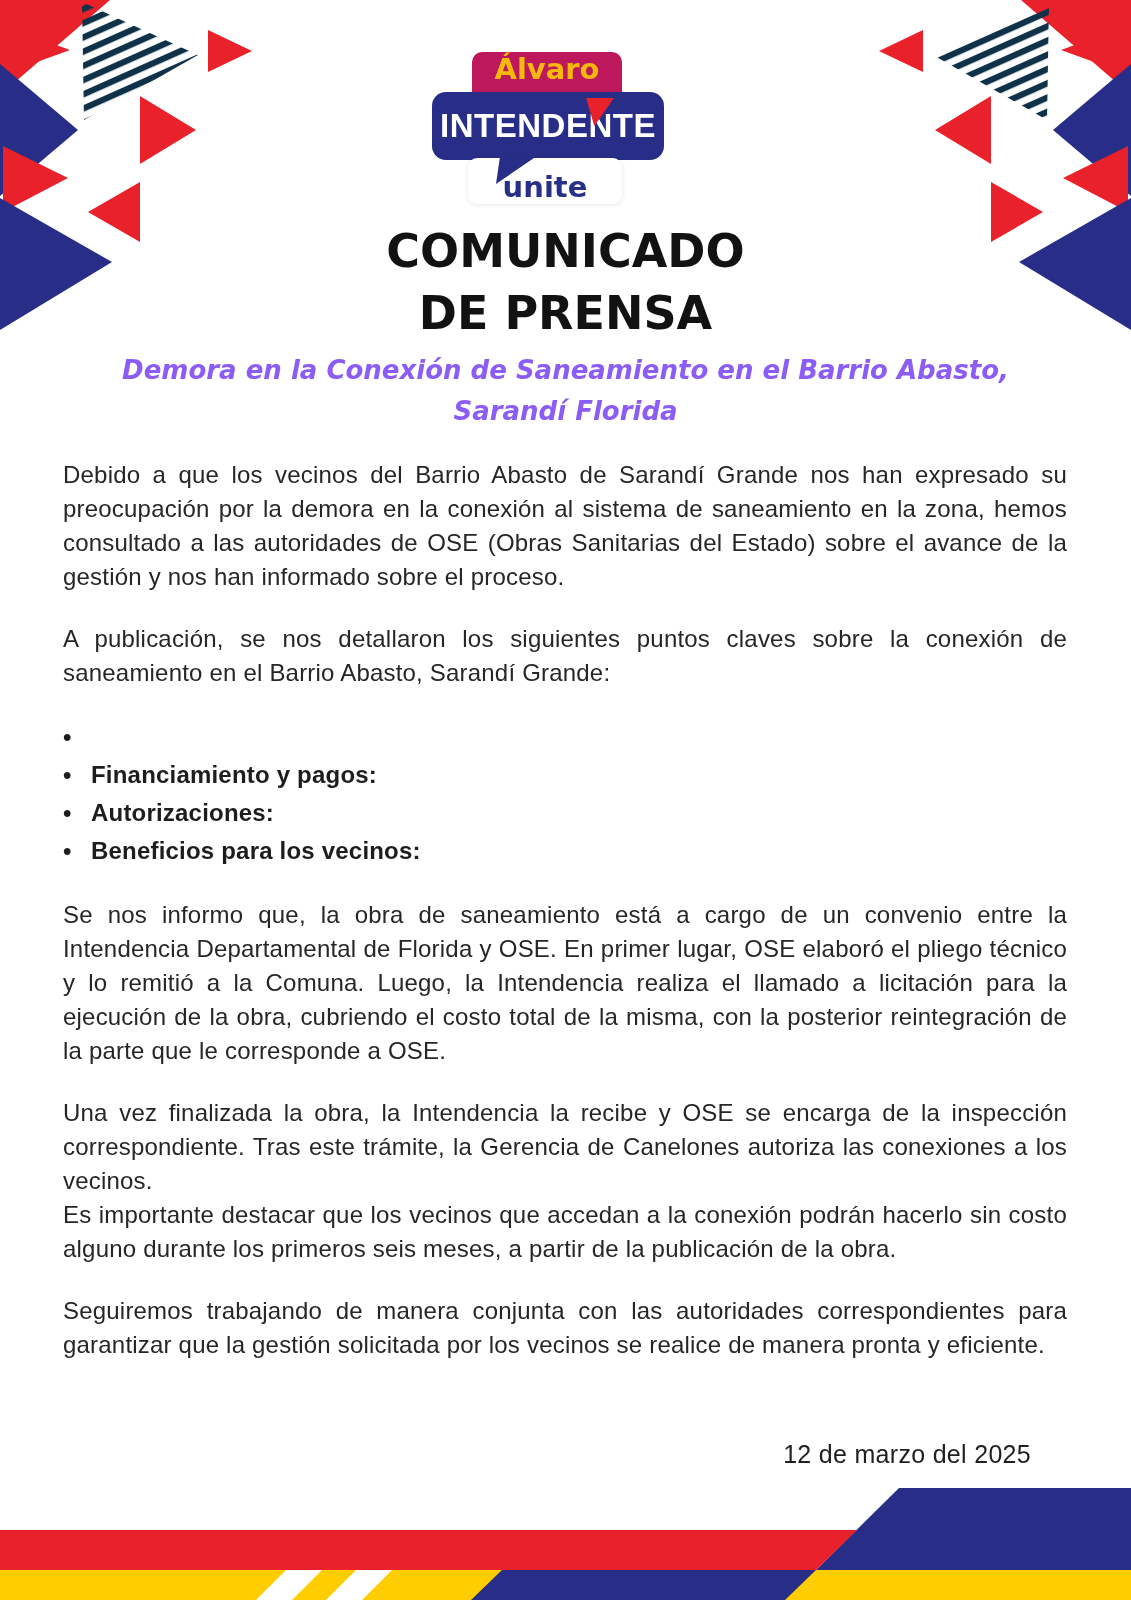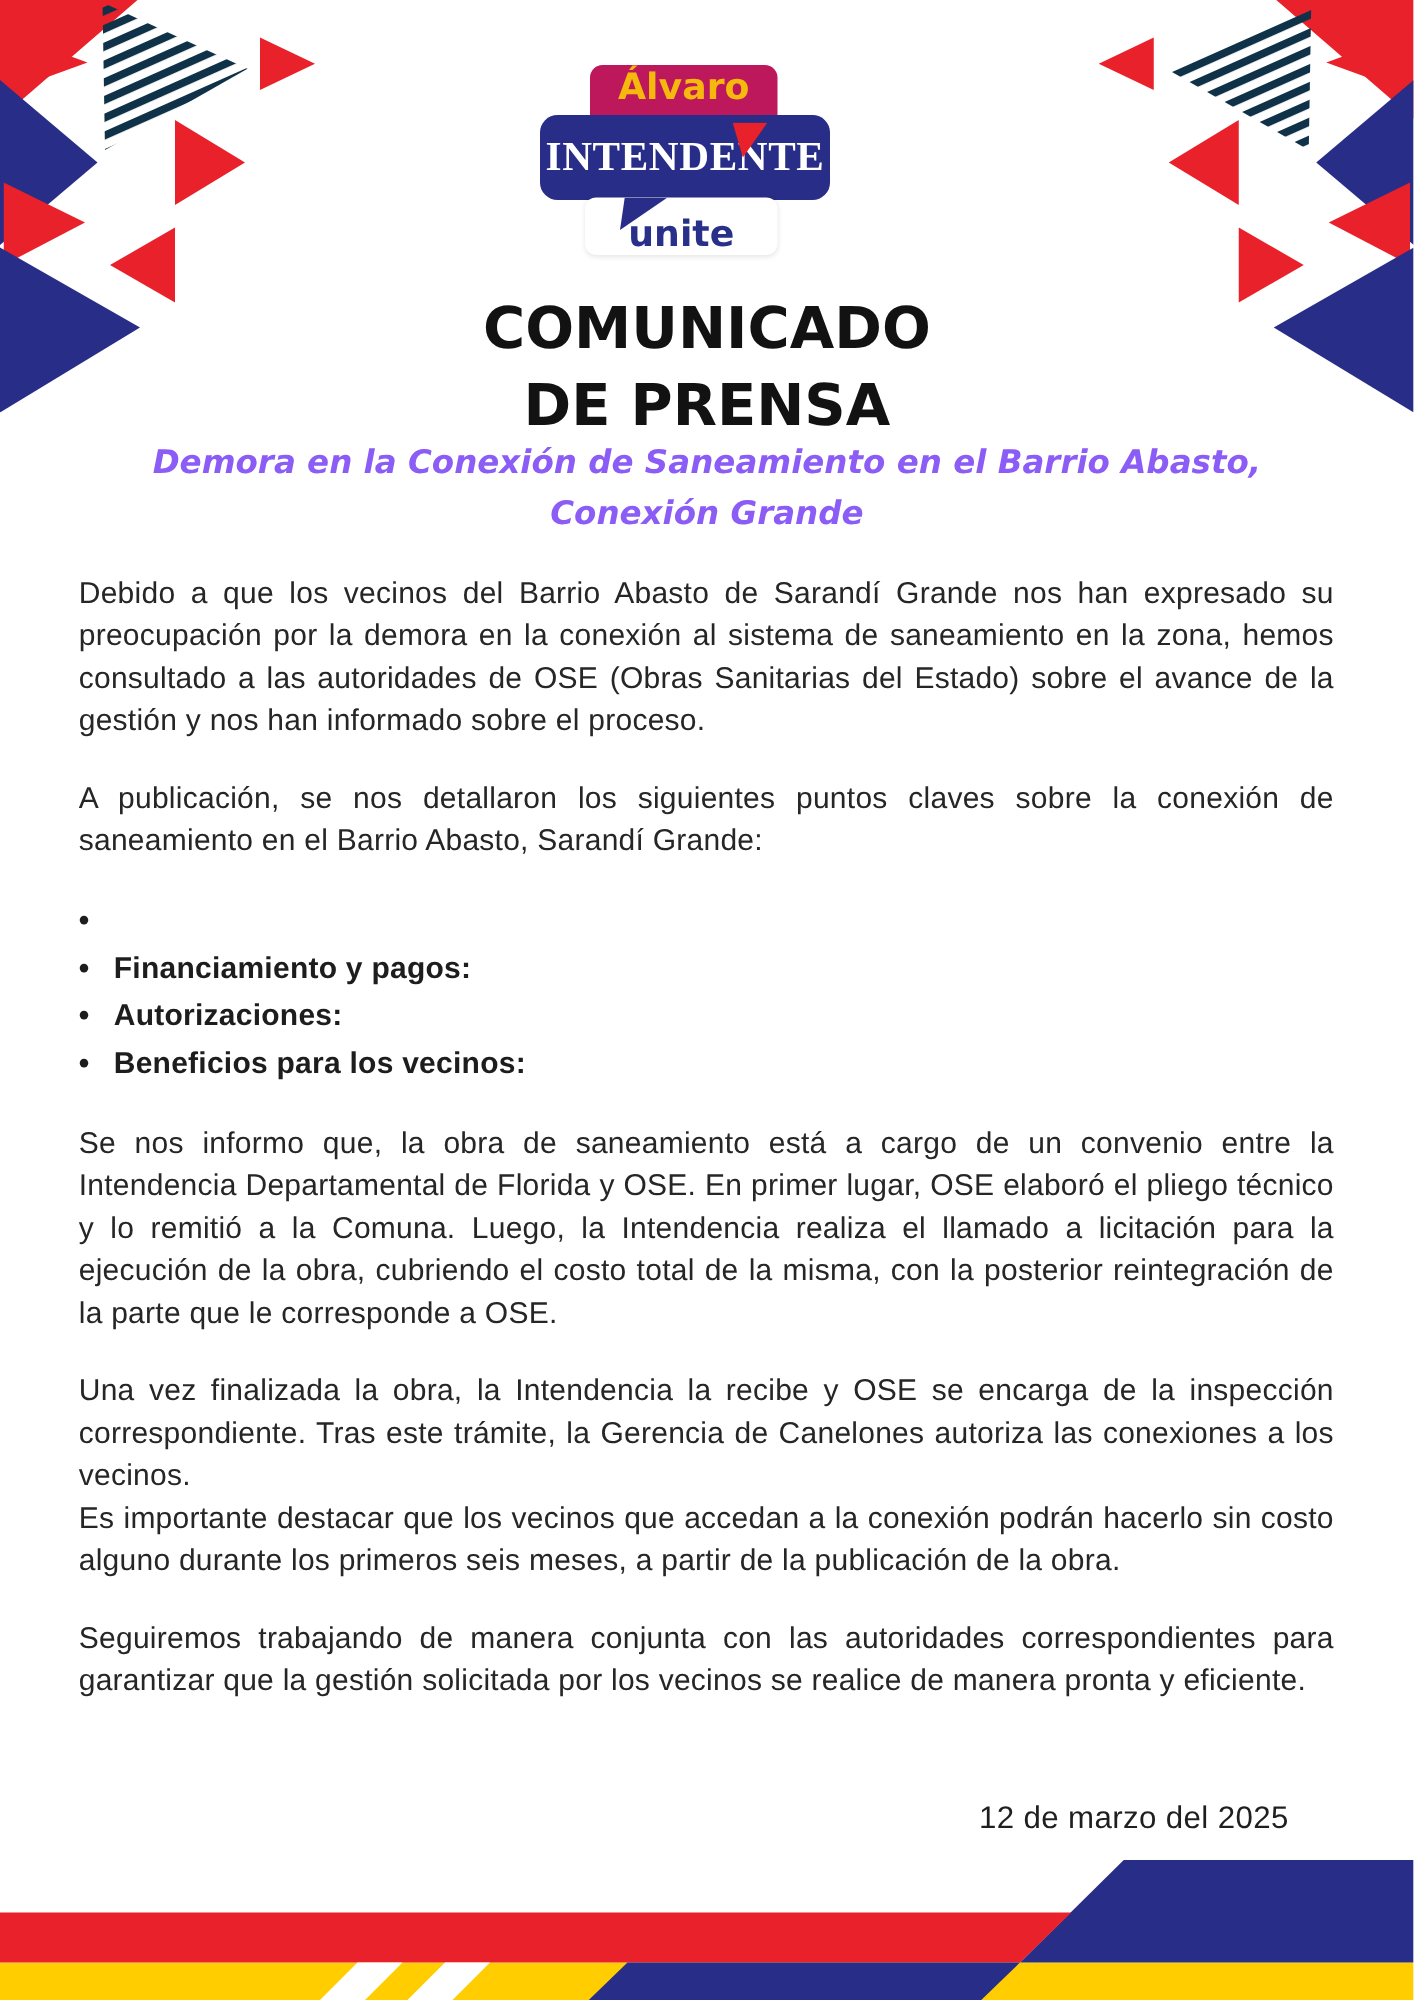--- a/index.html
+++ b/index.html
@@ -22,36 +22,36 @@
   }
   .logo-red-tail{
     position:absolute;left:148px;top:46px;width:34px;height:28px;background:#e8212a;
     clip-path:polygon(18% 0,100% 0,42% 100%);z-index:3;
   }
   .logo-blue{
     position:absolute;left:0;top:40px;width:232px;height:68px;background:#282d87;
     border-radius:14px;display:flex;align-items:center;justify-content:center;z-index:2;
   }
   .logo-blue span{
-    color:#ffffff;font-family:Liberation Serif, serif;font-weight:700;font-size:33px;letter-spacing:0.5px;text-align:right;
+    color:#ffffff;font-family:Liberation Sans, sans-serif;font-weight:700;font-size:33px;letter-spacing:0.5px;text-align:right;
   }
   .logo-blue-tail{
     position:absolute;left:64px;top:106px;width:38px;height:26px;background:#282d87;
     clip-path:polygon(10% 0,100% 0,0 100%);z-index:4;
   }
   .logo-pill{
     position:absolute;left:36px;top:106px;width:154px;height:46px;background:#ffffff;
     border-radius:9px;box-shadow:0 1px 4px rgba(0,0,0,0.10);display:flex;align-items:flex-end;justify-content:center;z-index:2;
   }
   .logo-pill span{
     color:#283089;font-family:"DejaVu Sans",sans-serif;font-weight:700;font-size:29px;padding-top:4px;
   }
   
   .title{
-    position:absolute;left:0;top:231px;width:100%;text-align:center;
+    position:absolute;left:0;top:220px;width:100%;text-align:center;
     font-family:"DejaVu Sans",sans-serif;font-weight:700;font-size:46px;line-height:62px;color:#121212;
   }
   .subtitle{
     position:absolute;left:0;top:350px;width:100%;text-align:center;
     font-family:"DejaVu Sans",sans-serif;font-weight:700;font-style:italic;font-size:26px;line-height:41px;color:#8b5cf6;
   }
   
   .body{
     position:absolute;left:63px;top:458px;width:1004px;
     font-size:24px;line-height:34px;letter-spacing:0.2px;color:#262626;
@@ -125,21 +125,21 @@
     </div>
   </div>
 
   <div class="title">
     <div>COMUNICADO</div>
     <div>DE PRENSA</div>
   </div>
 
   <div class="subtitle">
     <div>Demora en la Conexión de Saneamiento en el Barrio Abasto,</div>
-    <div>Conexión Grande</div>
+    <div>Sarandí Florida</div>
   </div>
 
   <div class="body">
     <p>Debido a que los vecinos del Barrio Abasto de Sarandí Grande nos han expresado su preocupación por la demora en la conexión al sistema de saneamiento en la zona, hemos consultado a las autoridades de OSE (Obras Sanitarias del Estado) sobre el avance de la gestión y nos han informado sobre el proceso.</p>
     <p>A publicación, se nos detallaron los siguientes puntos claves sobre la conexión de saneamiento en el Barrio Abasto, Sarandí Grande:</p>
     <ul class="bullets">
       <li>
         <span class="dot">•</span>
       </li>
       <li>

